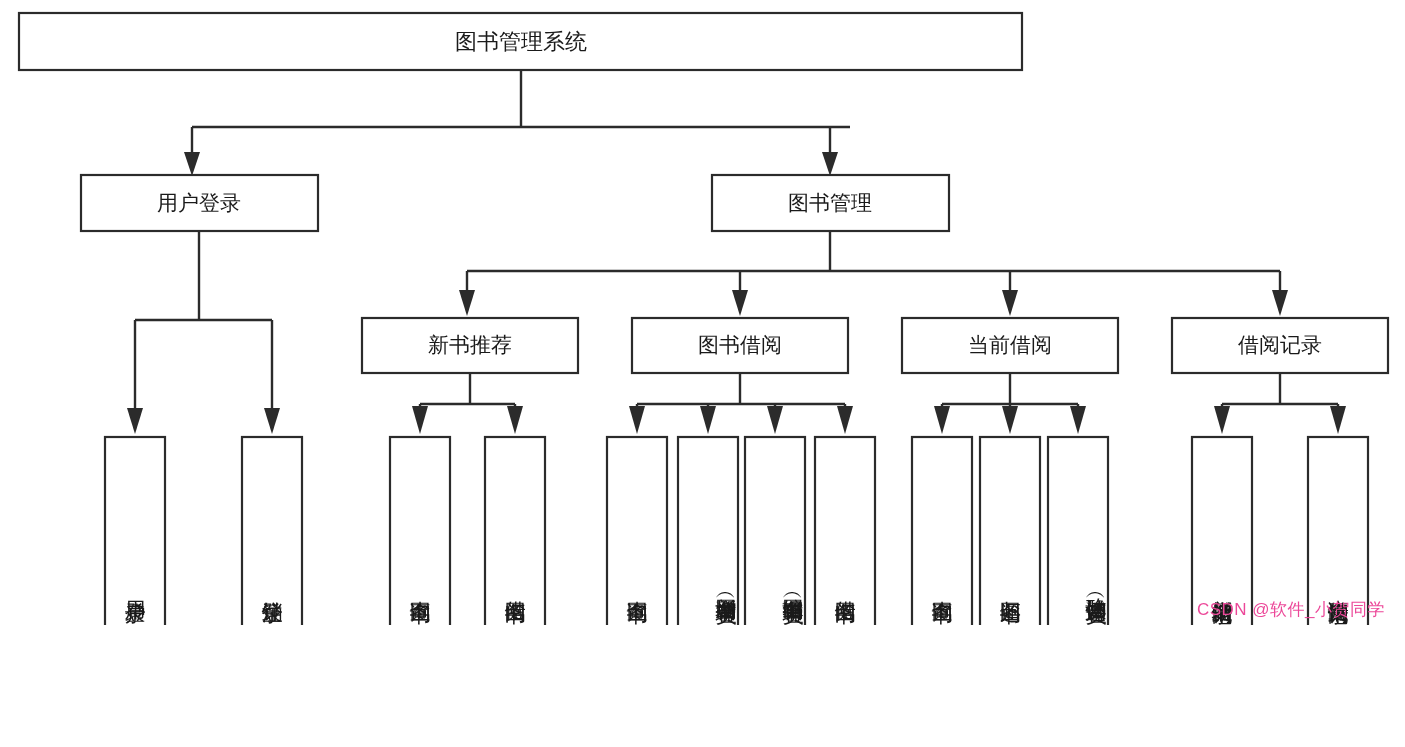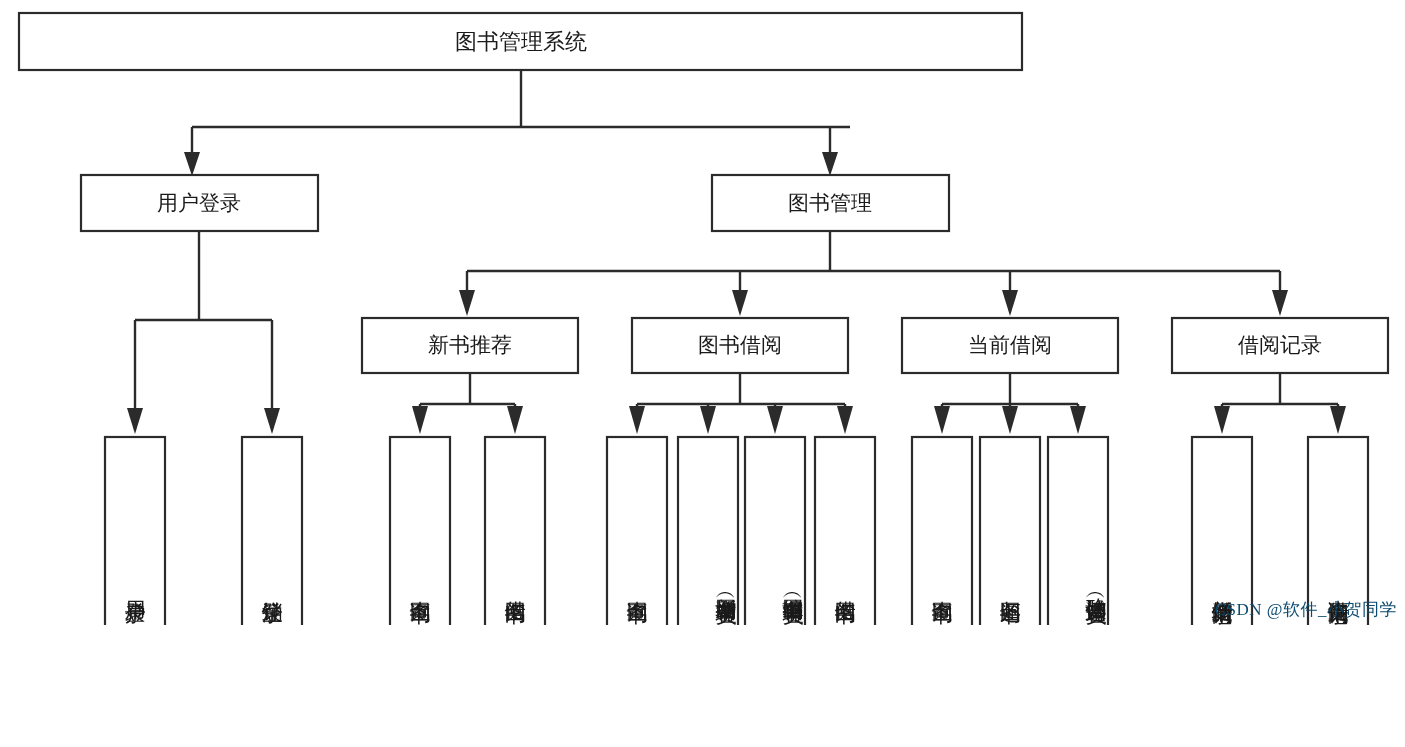--- a/index.html
+++ b/index.html
@@ -62,25 +62,25 @@
     font-size: 21px;
     line-height: 1.16;
     color: #1a1a1a;
     letter-spacing: 1px;
     text-align: center;
     white-space: nowrap;
     pointer-events: none;
   }
   .watermark {
     position: absolute;
-    right: 8px;
+    right: 20px;
     bottom: 4px;
-    font-family: Liberation Serif, serif;
+    font-family: Liberation Sans, sans-serif;
     font-size: 17px;
-    color: #0c4a6e;
+    color: #ec4899;
     white-space: nowrap;
     letter-spacing: 0.5px;
   }
 </style>
 </head>
 <body>
 
 <div id="diagram-root">
 
   <svg class="diagram-canvas" viewBox="0 0 1405 747">

